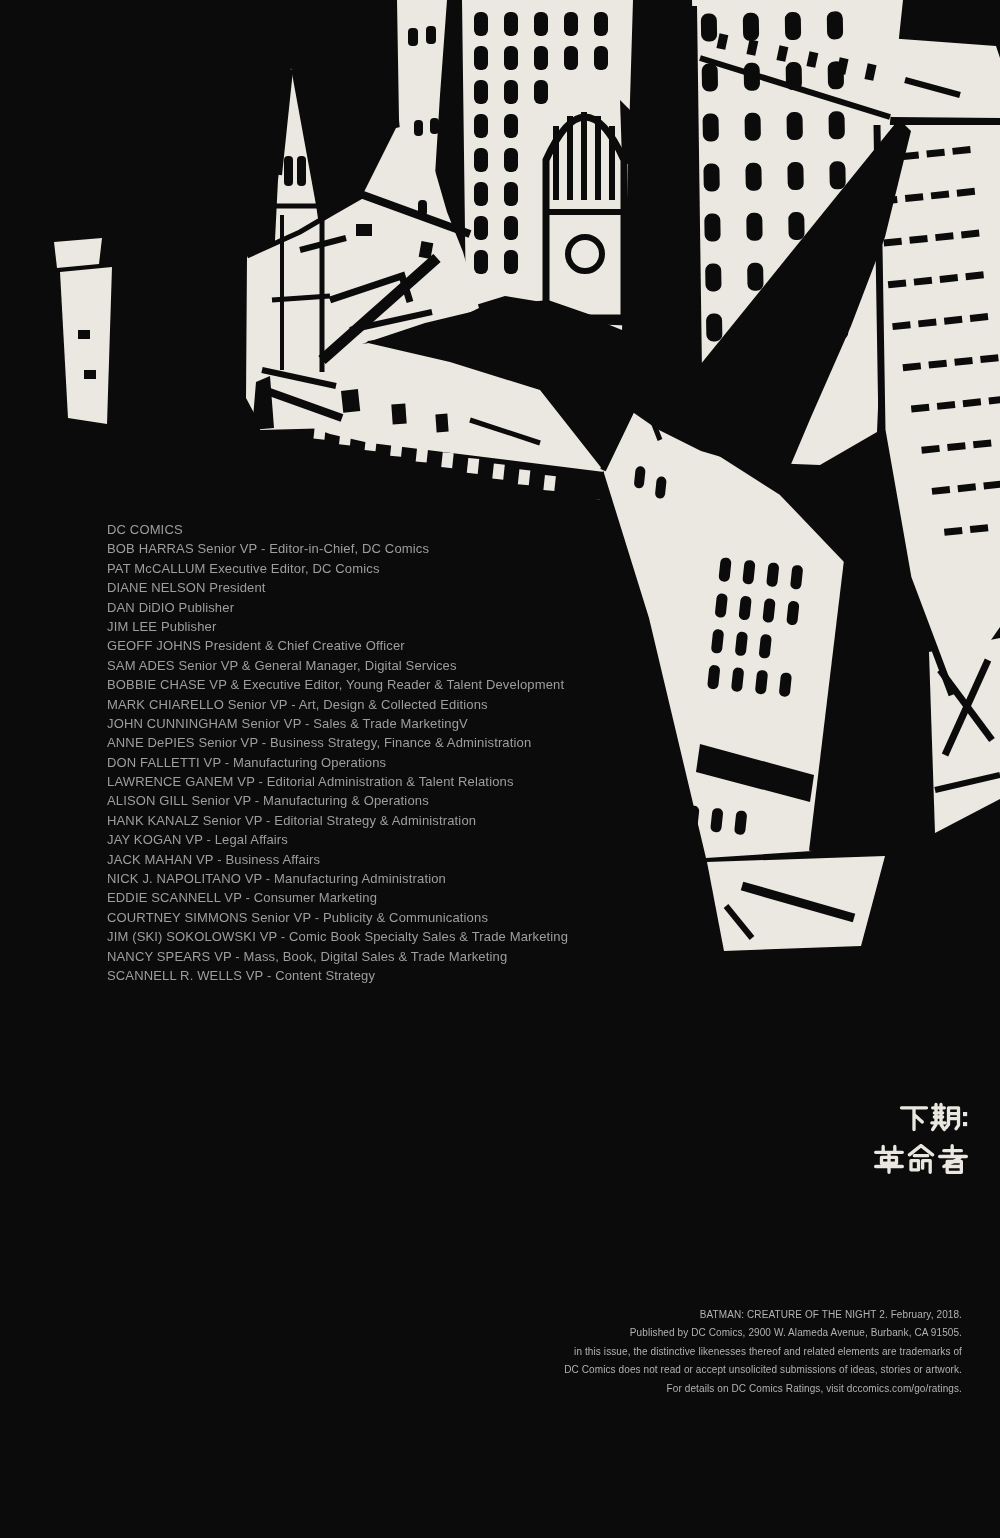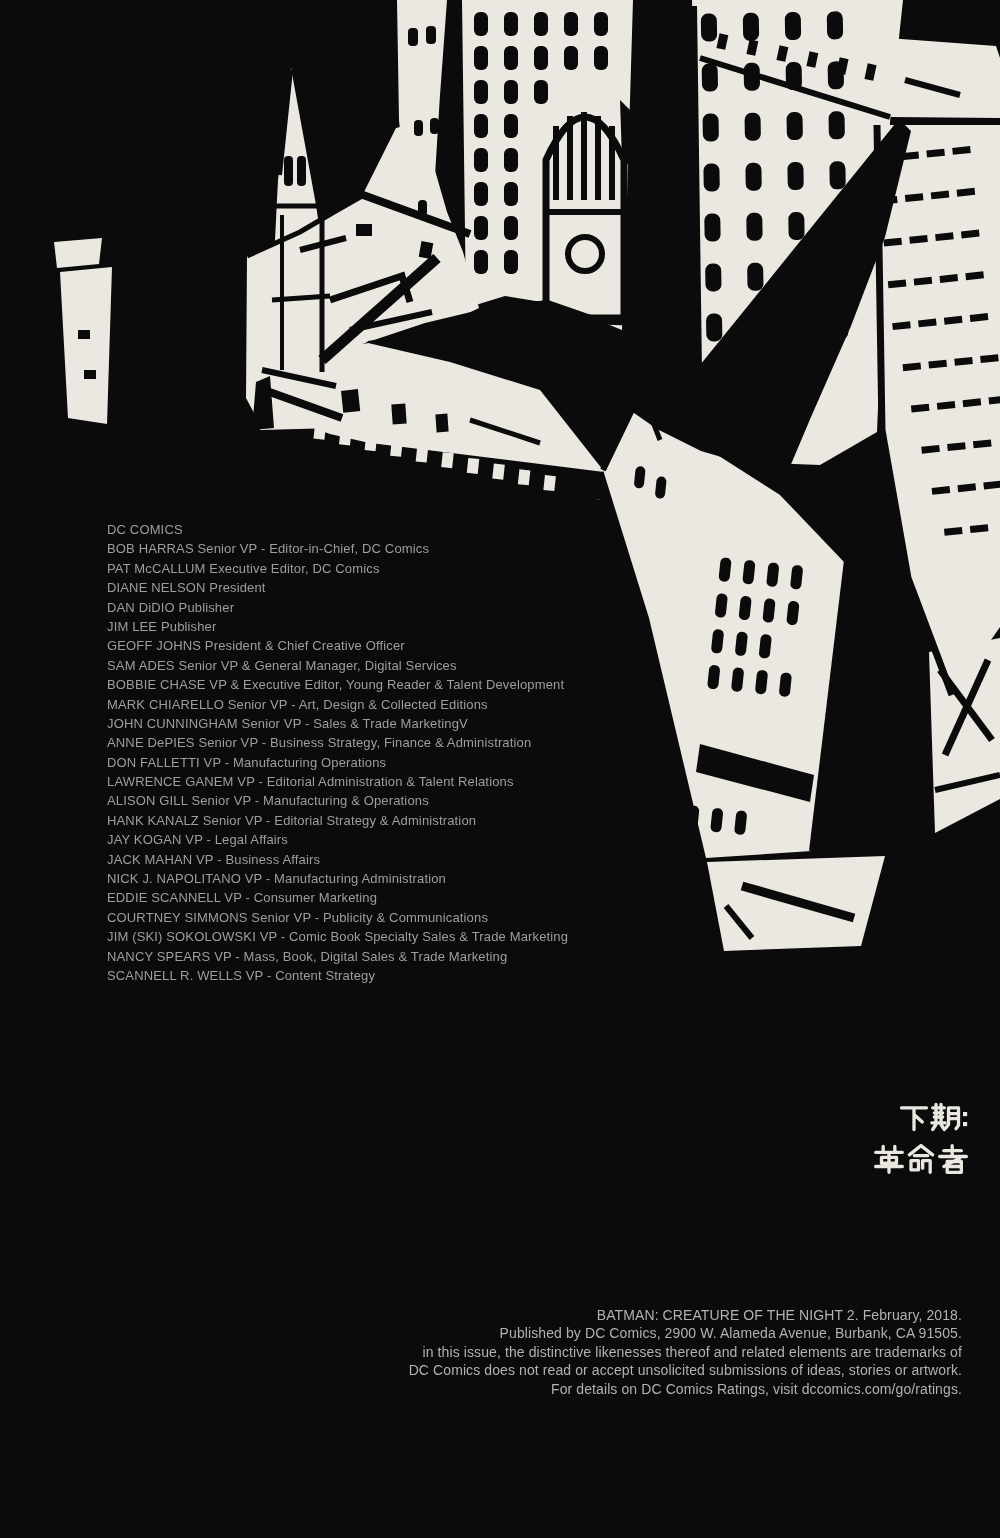--- a/index.html
+++ b/index.html
@@ -14,21 +14,21 @@
   .credits{
     position:absolute;left:107px;top:524px;width:480px;
     color:#9e9e9e;font-size:13px;letter-spacing:.15px;
   }
   .credit{
     margin:0 0 7.3px 0;line-height:12.1px;white-space:pre-line;
   }
   .next-issue{position:absolute;left:860px;top:1098px;width:120px;height:90px;}
   .legal{
     position:absolute;right:38px;top:1306px;width:560px;
-    text-align:right;color:#b2b2b2;font-size:14px;letter-spacing:.1px;
+    text-align:right;color:#b2b2b2;font-size:10px;letter-spacing:.1px;
   }
   .legal p{margin:0;line-height:18.4px;}
 </style>
 </head>
 <body>
 
 <div class="page">
 
   <svg class="art" width="1000" height="960" viewBox="0 0 1000 960" aria-hidden="true">
 

